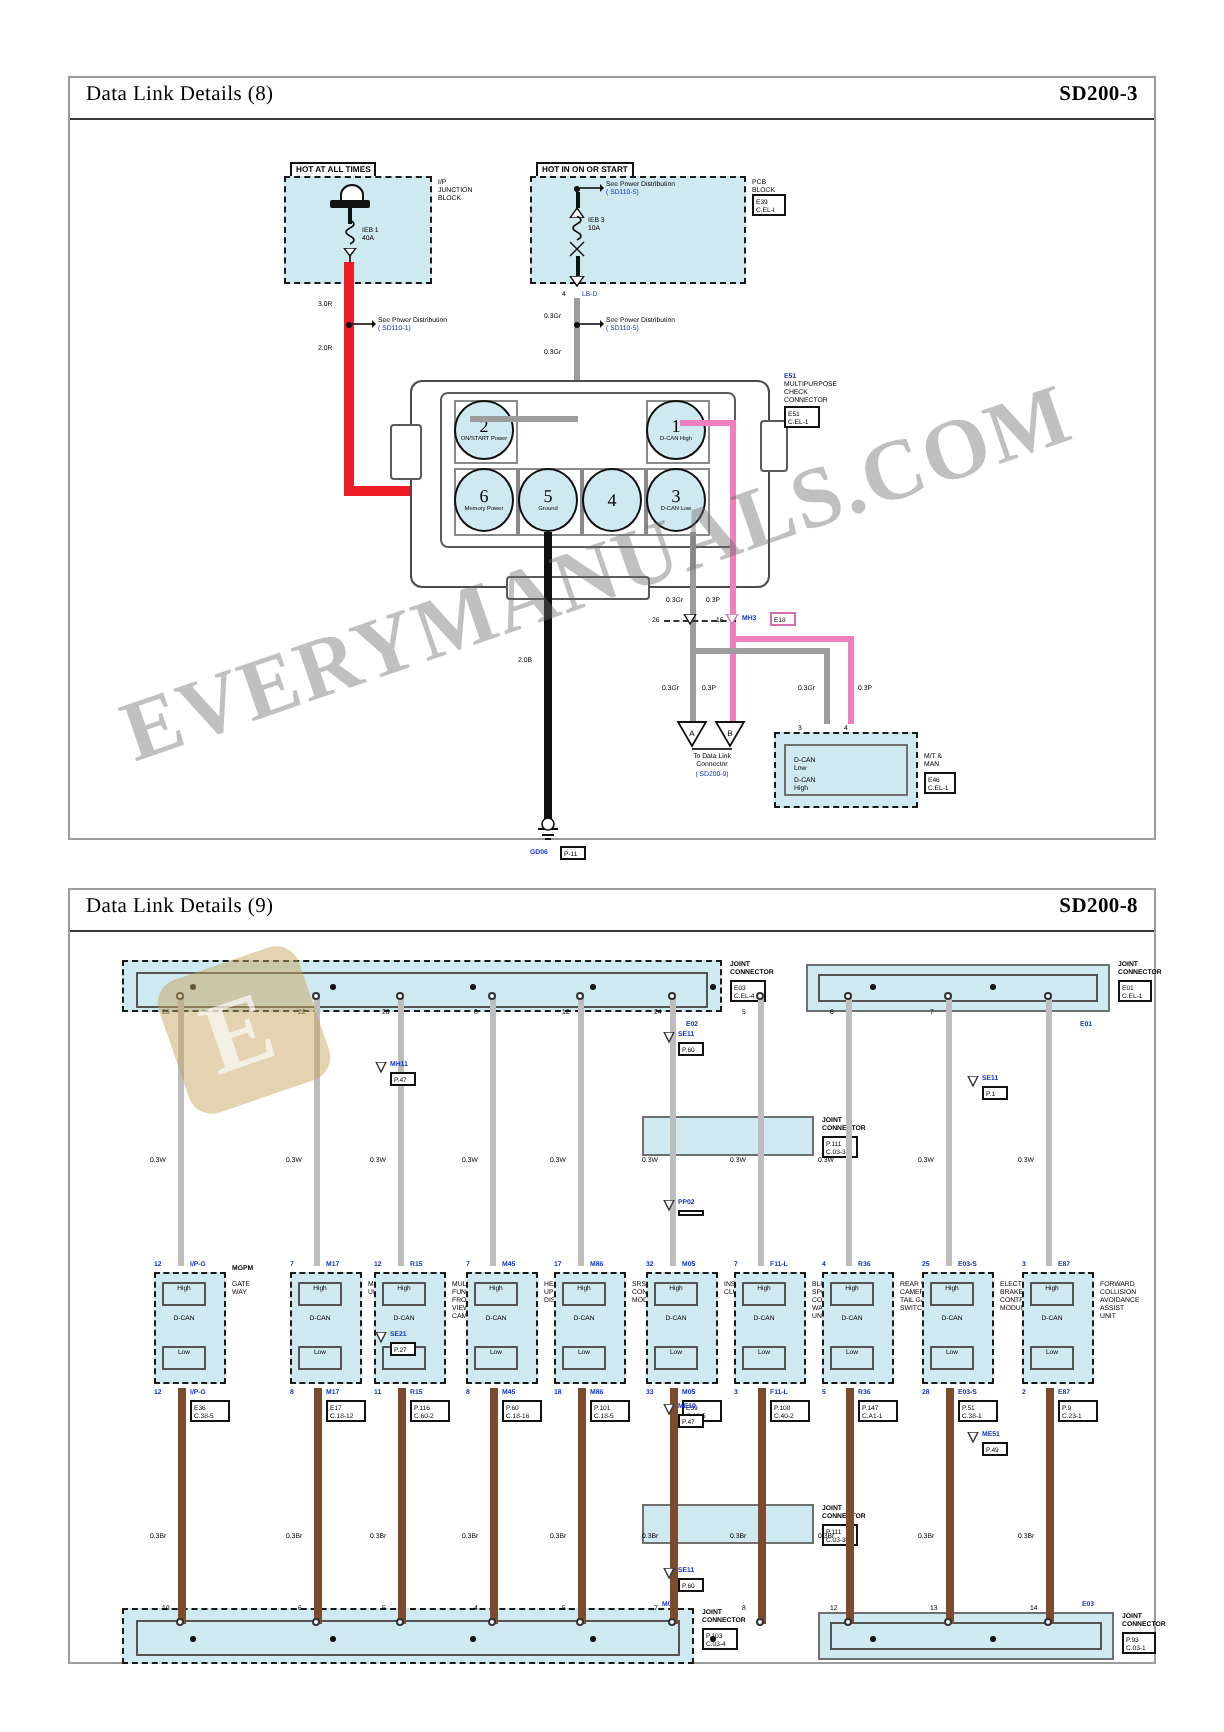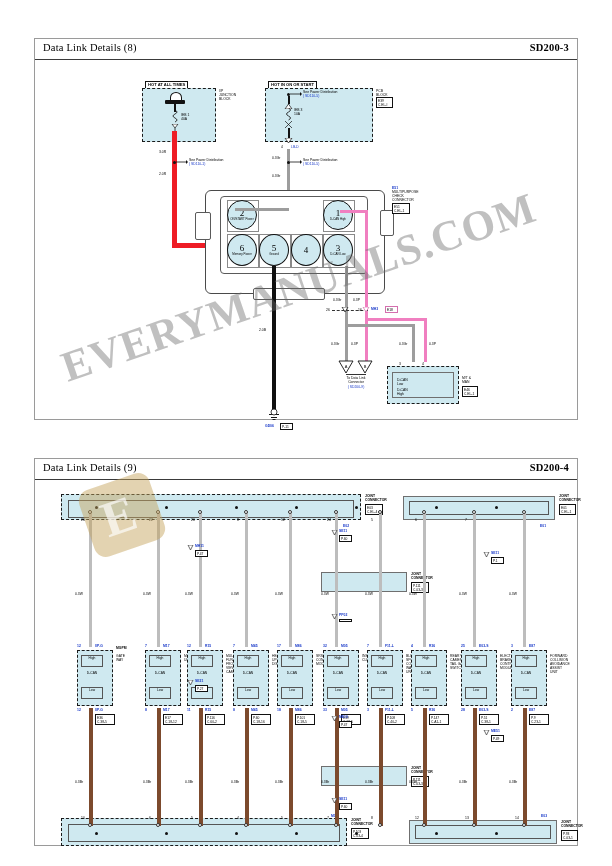--- a/index.html
+++ b/index.html
@@ -3,21 +3,21 @@
 <meta charset="utf-8">
 <style>
   html,body{margin:0;padding:0;background:#ffffff;}
   body{width:612px;height:866px;font-family:"Liberation Serif",serif;color:#000;position:relative;overflow:hidden;}
 
   .page{position:absolute;left:0;top:0;width:612px;height:866px;}
 
   
   .panel{position:absolute;left:34px;width:544px;border:1px solid #9a9a9a;background:#fff;box-sizing:border-box;}
   #panel1{top:38px;height:382px;}
-  #panel2{top:458px;height:388px;}
+  #panel2{top:444px;height:388px;}
 
   .panel-head{position:relative;height:21px;border-bottom:1px solid #3a3a3a;box-sizing:border-box;}
   .panel-title{position:absolute;left:8px;top:3px;font-size:10.5px;letter-spacing:.2px;}
   .panel-code{position:absolute;right:8px;top:3px;font-size:10.5px;font-weight:bold;letter-spacing:.2px;}
   .panel-body{position:relative;width:100%;height:calc(100% - 21px);}
 
   
   .wire{position:absolute;background:#8b8b8b;}
   .wire.v{width:2px;}
   .wire.h{height:2px;}
@@ -280,21 +280,21 @@
       <div class="lbl" style="left:427px;top:316px;">M/T &amp;
 MAN</div>
       <div class="tagbox" style="left:427px;top:326px;width:16px;">E46
 C.EL-1</div>
     </div>
   </div>
 
   <div class="panel" id="panel2">
     <div class="panel-head">
       <div class="panel-title">Data Link Details (9)</div>
-      <div class="panel-code">SD200-4</div>
+      <div class="panel-code">SD200-8</div>
     </div>
     <div class="panel-body">
 
       <div class="dashbox" style="left:26px;top:14px;width:300px;height:26px;"></div>
       <div class="solidbox plain" style="left:33px;top:20px;width:286px;height:18px;background:transparent;border:1px solid #555;"></div>
       <div class="lbl b" style="left:330px;top:14px;">JOINT
 CONNECTOR</div>
       <div class="tagbox" style="left:330px;top:24px;width:18px;">E03
 C.EL-4</div>
       <div class="lbl blue b" style="left:308px;top:44px;">E02</div>

